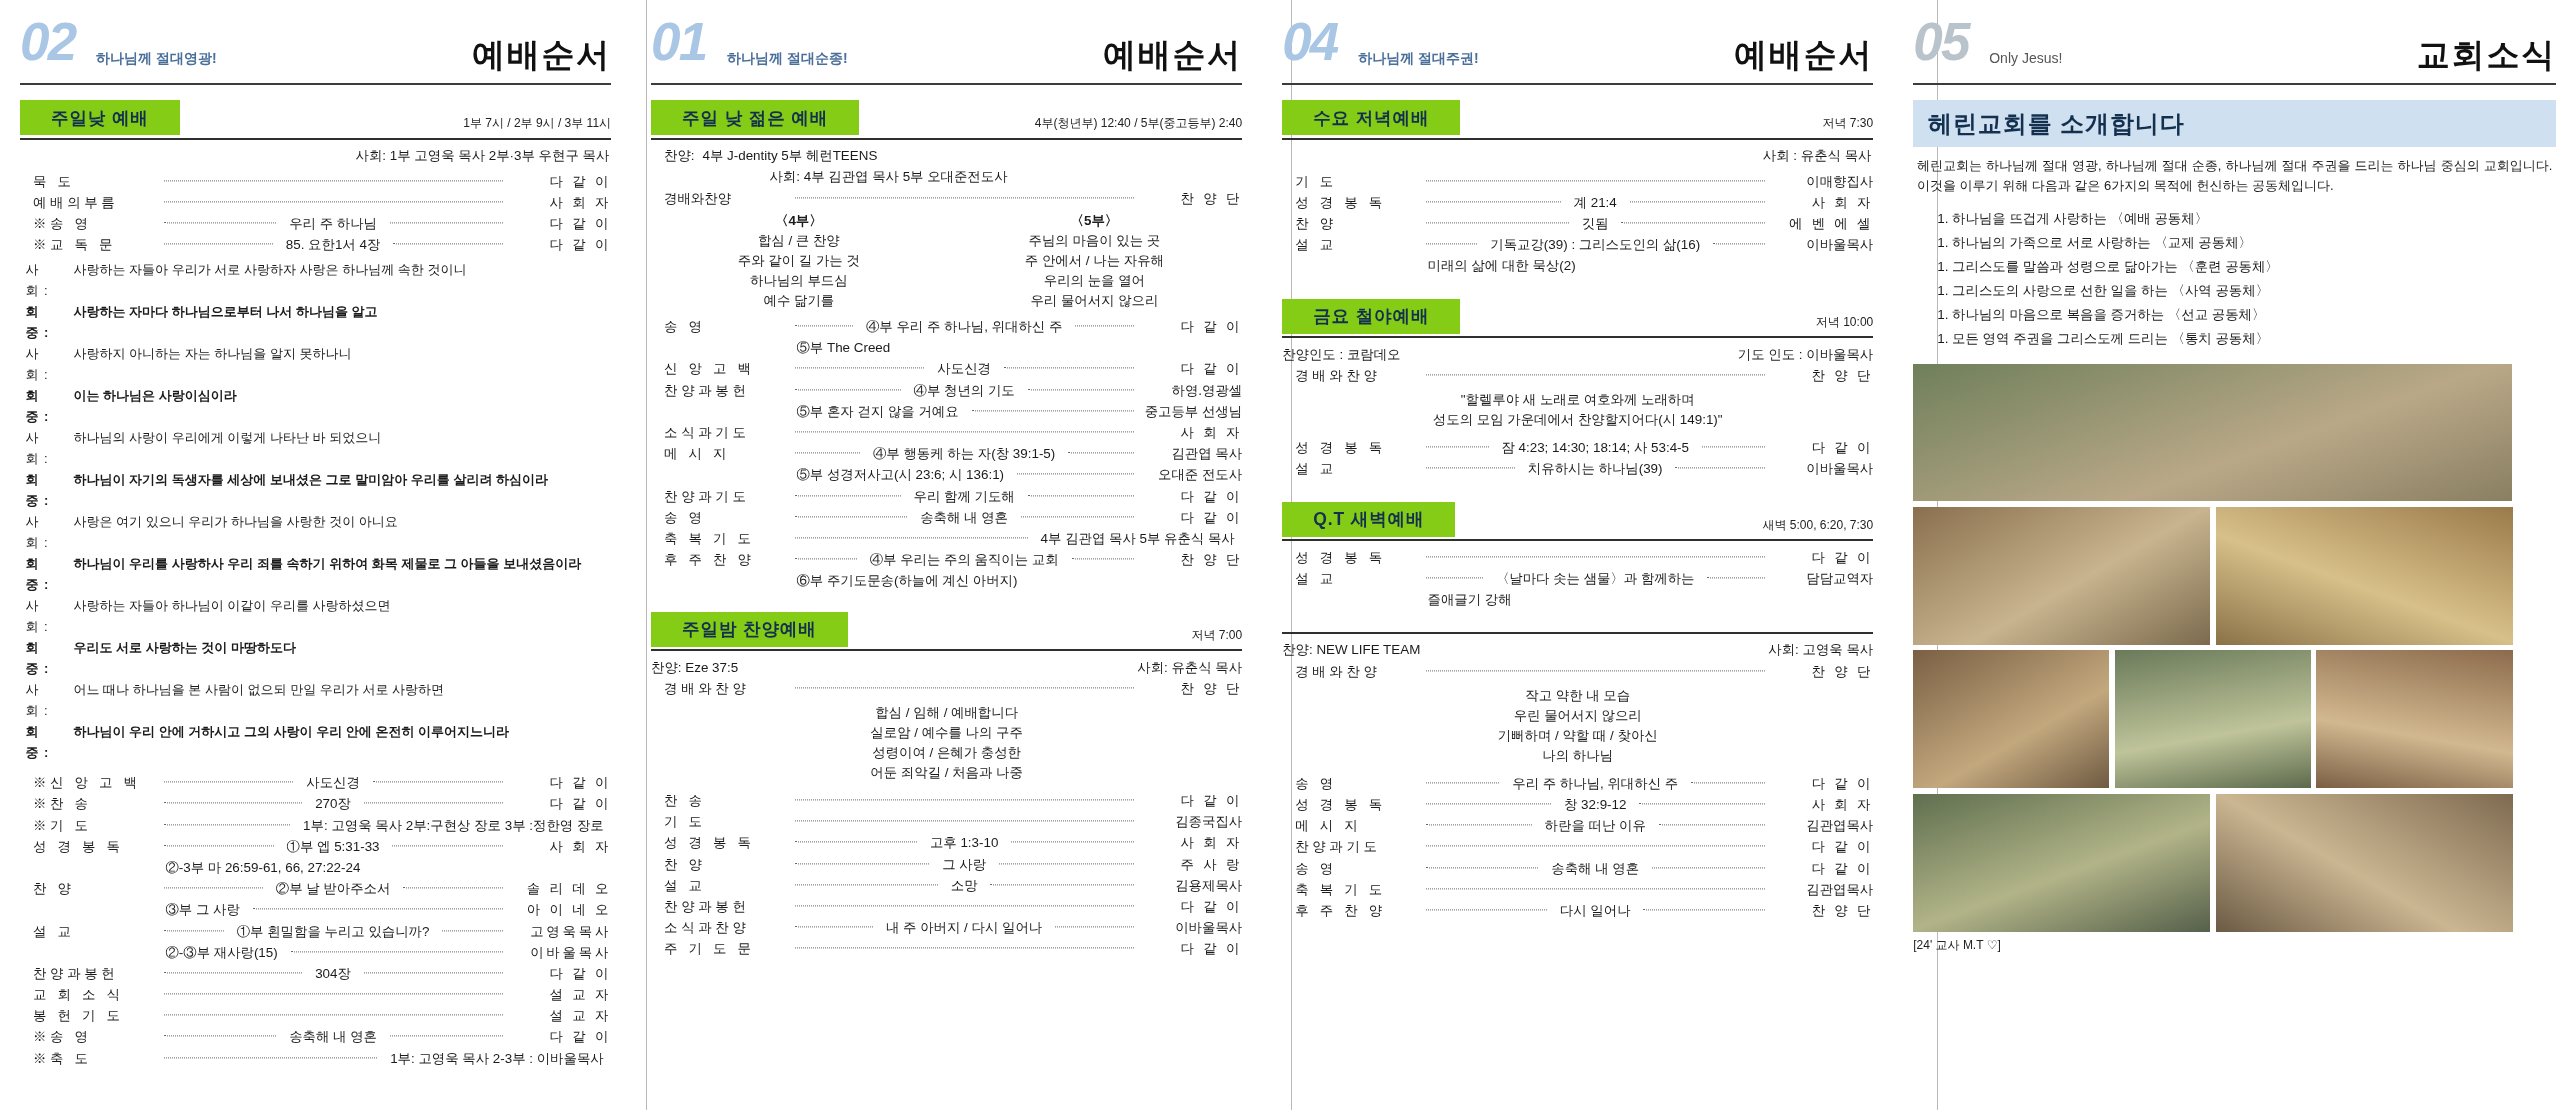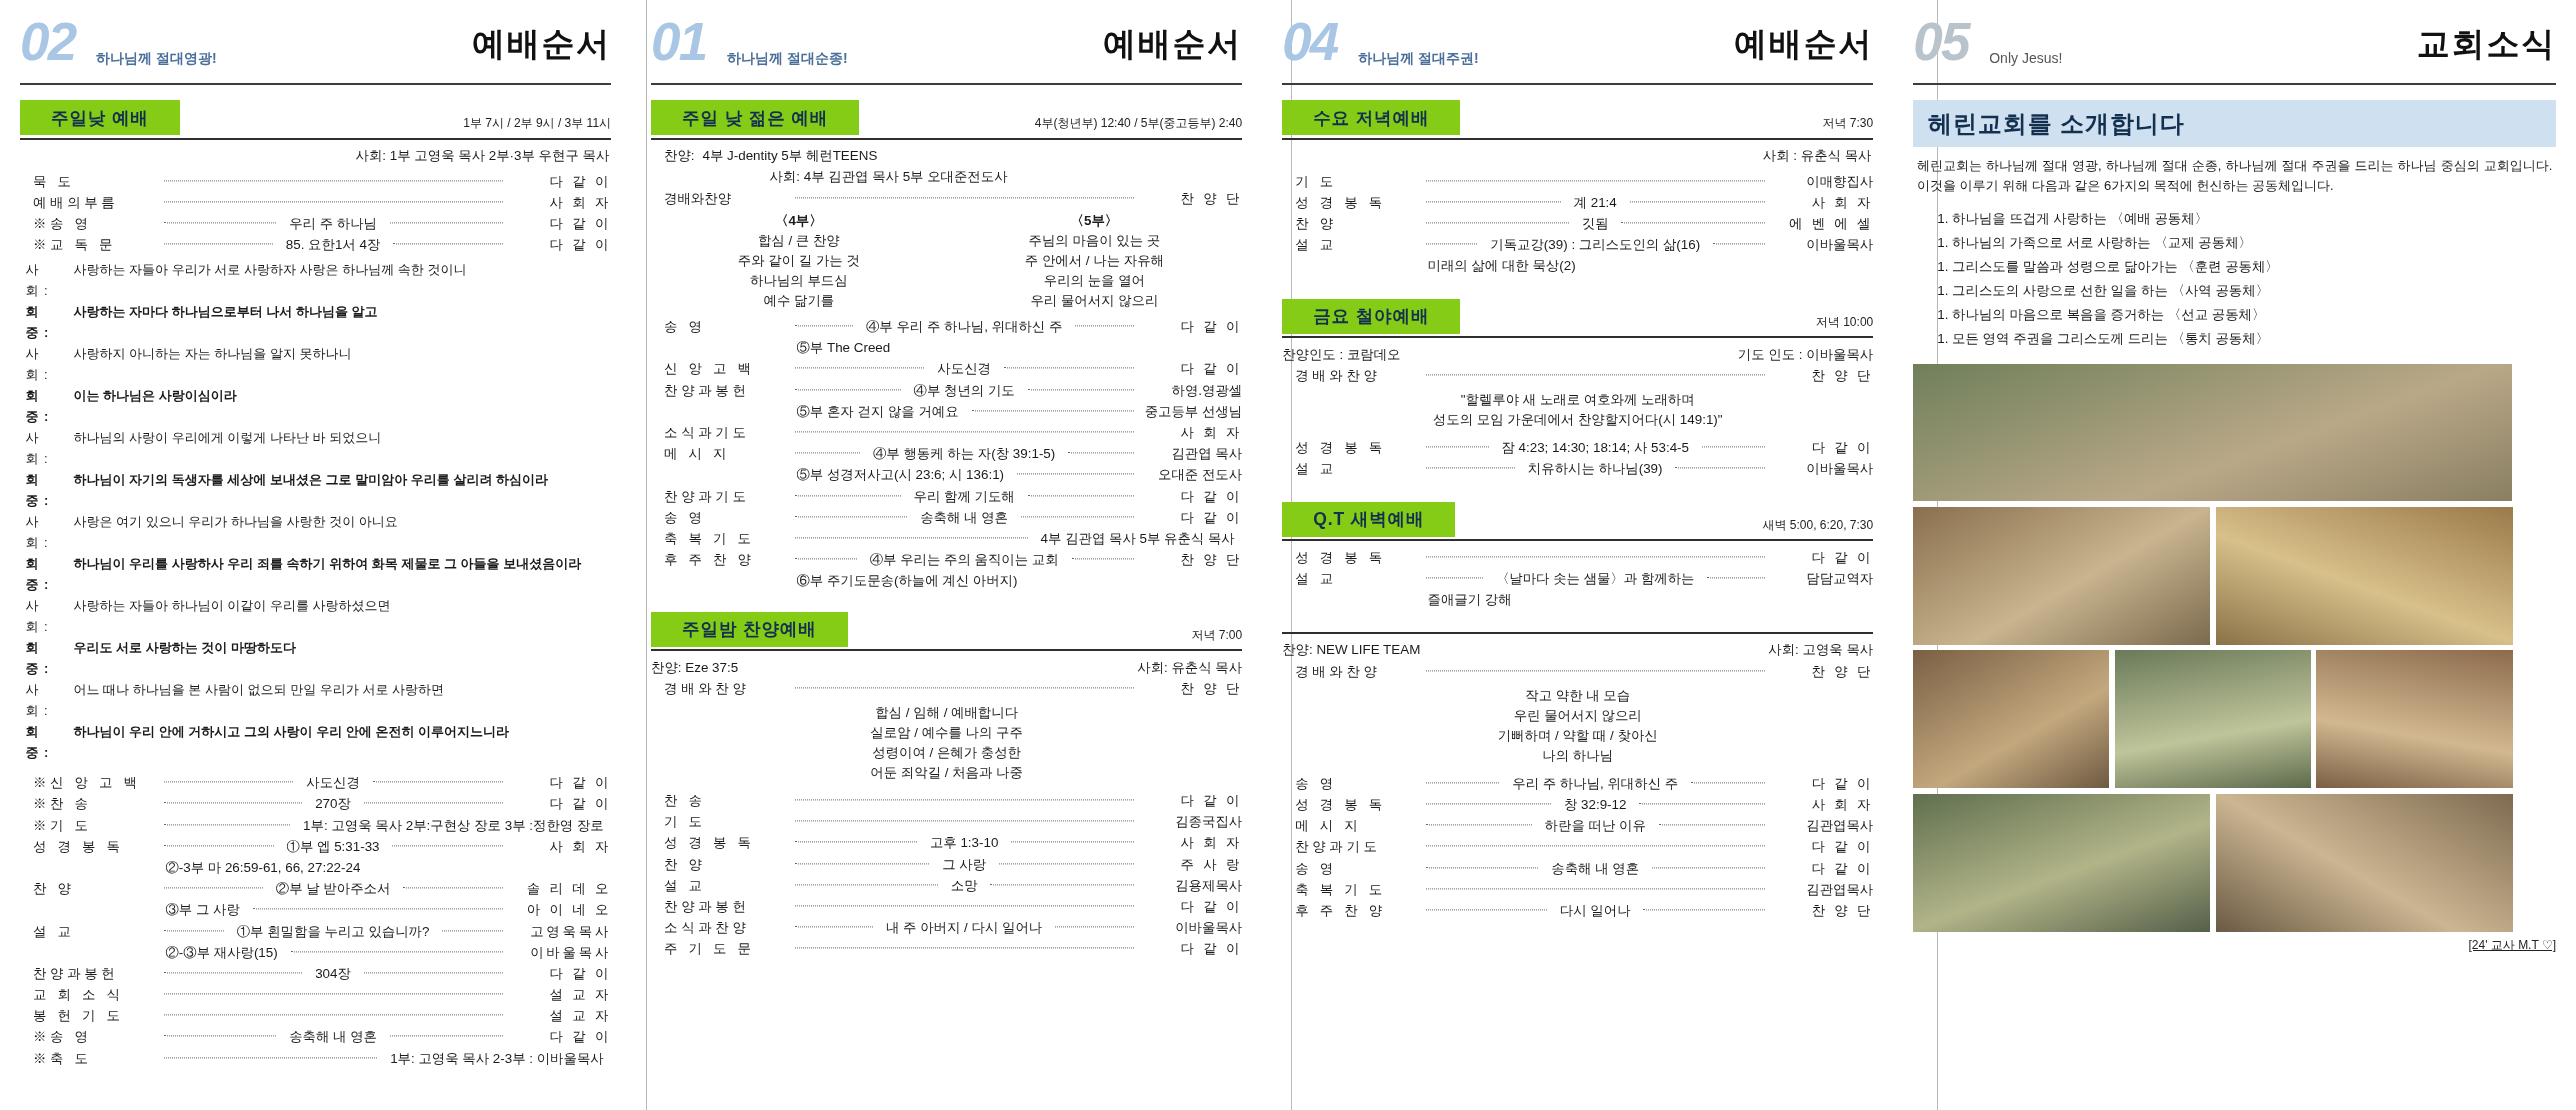--- a/index.html
+++ b/index.html
@@ -26,21 +26,21 @@
     font-size:53px; font-weight:bold; font-style:italic;
     color:#a9c6e4; letter-spacing:-1.8px;
     font-family:"Liberation Sans", sans-serif;
   }
   .pnum.gray { color:#b9c3cc; }
   .psub {
     position:absolute; left:76px; top:35px;
     font-size:14px; color:#4a6f9a; font-weight:bold;
   }
   .ptitle {
-    position:absolute; right:0; top:7px;
+    position:absolute; right:0; top:18px;
     font-size:33px; font-weight:bold; color:#111; letter-spacing:1.8px;
   }
   .hline { height:2.8px; background:#3c3c3c; margin-top:1.8px; }
 
   
   .sec { margin-top:14.8px; }
   .secbar { display:flex; align-items:flex-end; justify-content:space-between; }
   .secname {
     background:#84cc16; color:#14304f; font-weight:bold;
     font-size:17.5px; padding:5.5px 31px 5.5px 31px; letter-spacing:0.9px;
@@ -77,21 +77,21 @@
   
   .introbar {
     background:#cfe0f1; color:#14304f; font-weight:bold;
     font-size:24px; padding:7.4px 14.8px; letter-spacing:0.9px;
   }
   .introtext { font-size:13px; line-height:20px; margin:9.2px 3.7px 11px 3.7px; text-align:justify; }
   .purpose { font-size:13.4px; line-height:24px; margin-left:24px; }
   .photo-grid { margin-top:13px; }
   .prow { display:flex; gap:5.5px; margin-bottom:5.5px; }
   .ph { position:relative; overflow:hidden; border:0; }
-  .credit { text-align:right; font-size:12px; margin-top:5.5px; color:#222;text-decoration:underline; }
+  .credit { font-size:12px; margin-top:5.5px; color:#222; }
 </style>
 </head>
 <body>
 
 <div class="sheet">
 
   <div class="panel p2">
     <div class="phead">
       <div class="pnum">02</div>
       <div class="psub">하나님께 절대영광!</div>

